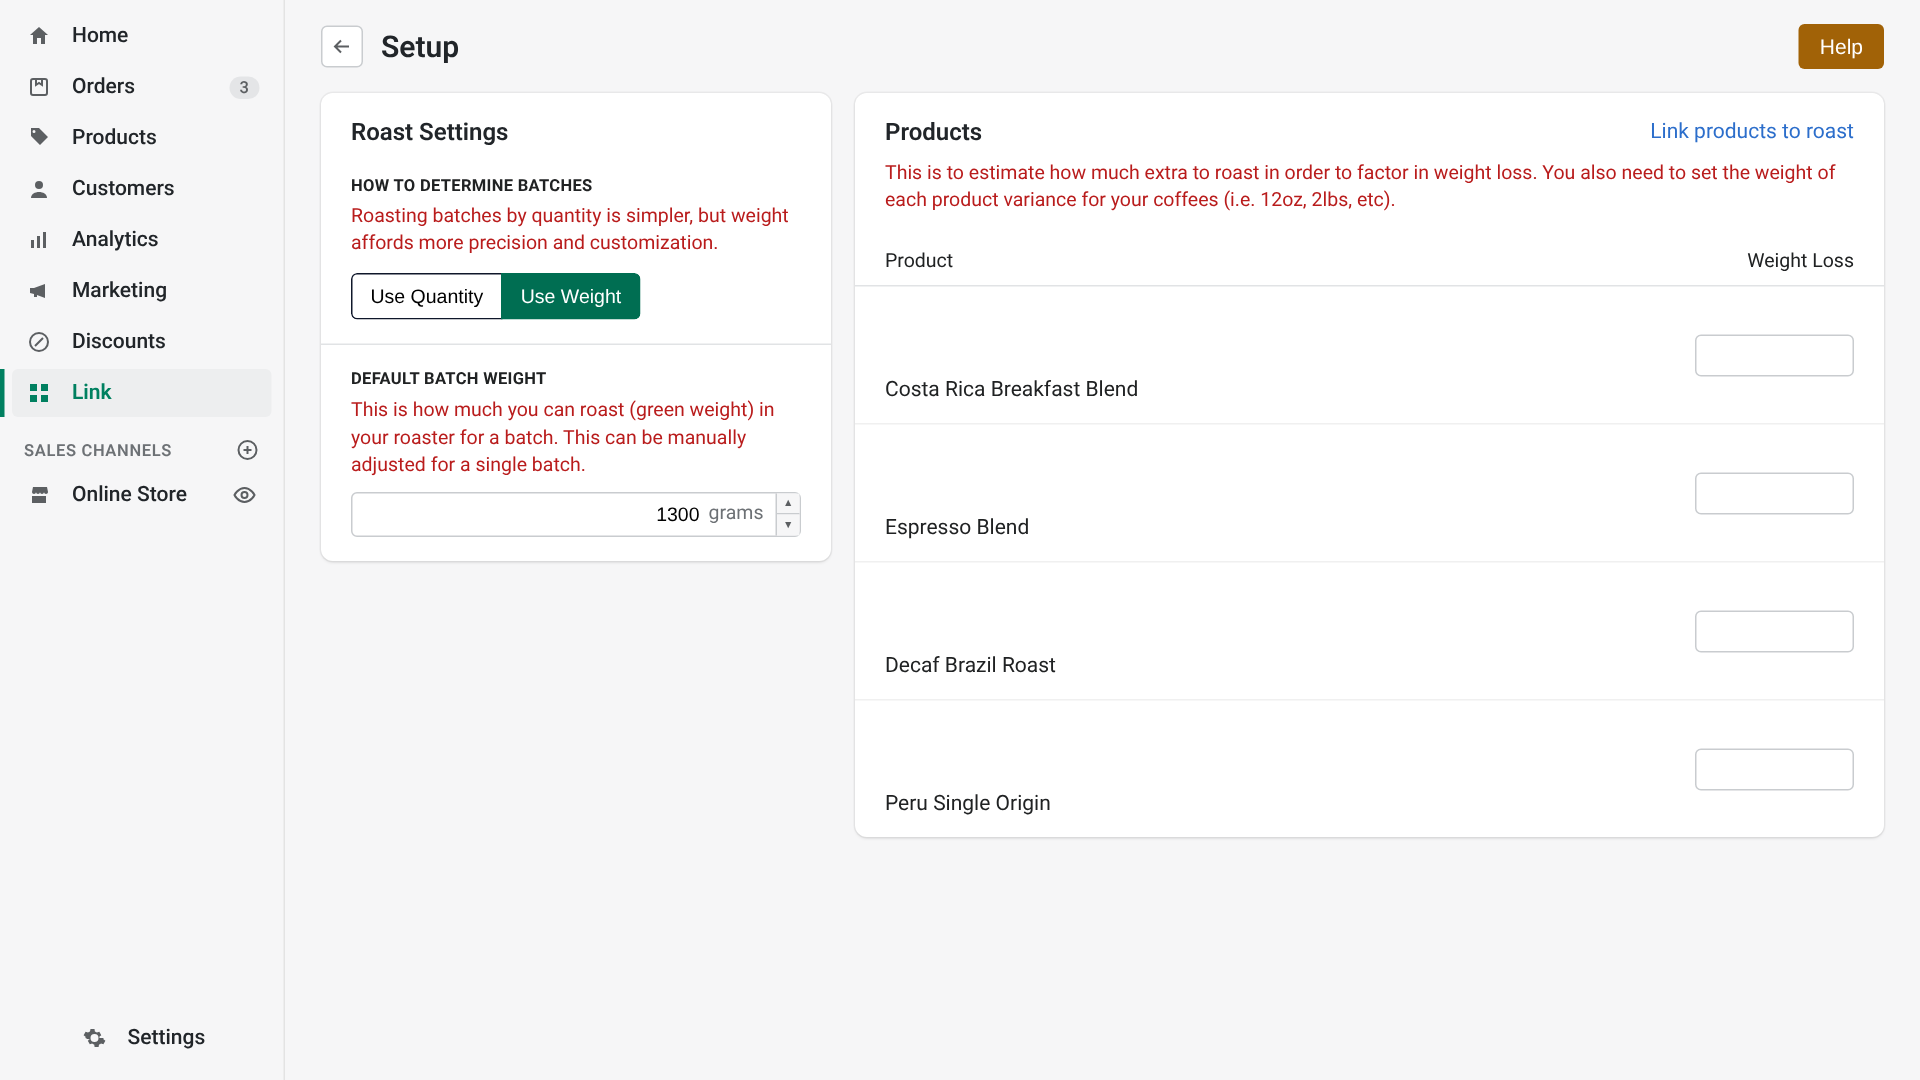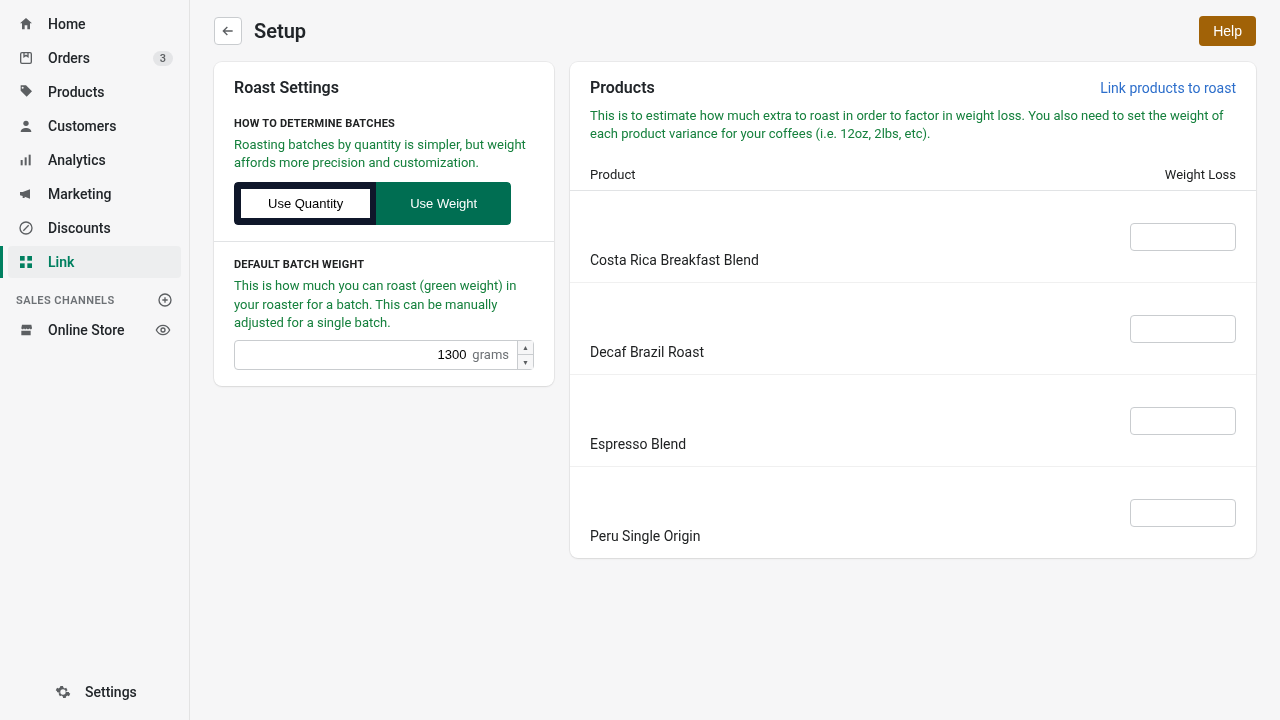--- a/index.html
+++ b/index.html
@@ -124,31 +124,31 @@
   .card-section + .card-section { border-top: 1px solid #e1e3e5; }
   .card-title { font-size: 16px; font-weight: 600; margin-bottom: 4px; }
   .subhead {
     font-size: 11px;
     font-weight: 700;
     letter-spacing: .02em;
     color: #202223;
     margin-bottom: 6px;
     text-transform: uppercase;
   }
-  .muted { color: #15803d; font-size: 13px; line-height: 1.4; }
+  .muted { color: #b91c1c; font-size: 13px; line-height: 1.4; }
   .seg {
     display: inline-flex;
     margin-top: 10px;
     border-radius: 4px;
     overflow: hidden;
   }
   .seg button {
-    border: 7px solid #0f172a;
+    border: 1px solid #0f172a;
     background: #fff;
-    padding: 7px 27px;
+    padding: 7px 12px;
     font-size: 13px;
     cursor:pointer;
   }
   .seg button:first-child { border-radius: 4px 0 0 4px; }
   .seg button:last-child { border-radius: 0 4px 4px 0; margin-left: -1px; }
   .seg button.sel {
     background: #006e52;
     color: #fff;
     border-color: #006e52;
     font-weight: 500;
@@ -384,27 +384,27 @@
             <div>Weight Loss</div>
           </div>
           <div id="products-body">
               <div class="prow">
                 <div class="pname">Costa Rica Breakfast Blend</div>
                 <div class="pctwrap">
                   <input type="text" value="15" style="">
                 </div>
               </div>
               <div class="prow">
-                <div class="pname">Decaf Brazil Roast</div>
+                <div class="pname">Espresso Blend</div>
                 <div class="pctwrap">
                   <input type="text" value="20" style="">
                 </div>
               </div>
               <div class="prow">
-                <div class="pname">Espresso Blend</div>
+                <div class="pname">Decaf Brazil Roast</div>
                 <div class="pctwrap">
                   <input type="text" value="20" style="">
                 </div>
               </div>
               <div class="prow">
                 <div class="pname">Peru Single Origin</div>
                 <div class="pctwrap">
                   <input type="text" value="17" style="">
                 </div>
               </div>

